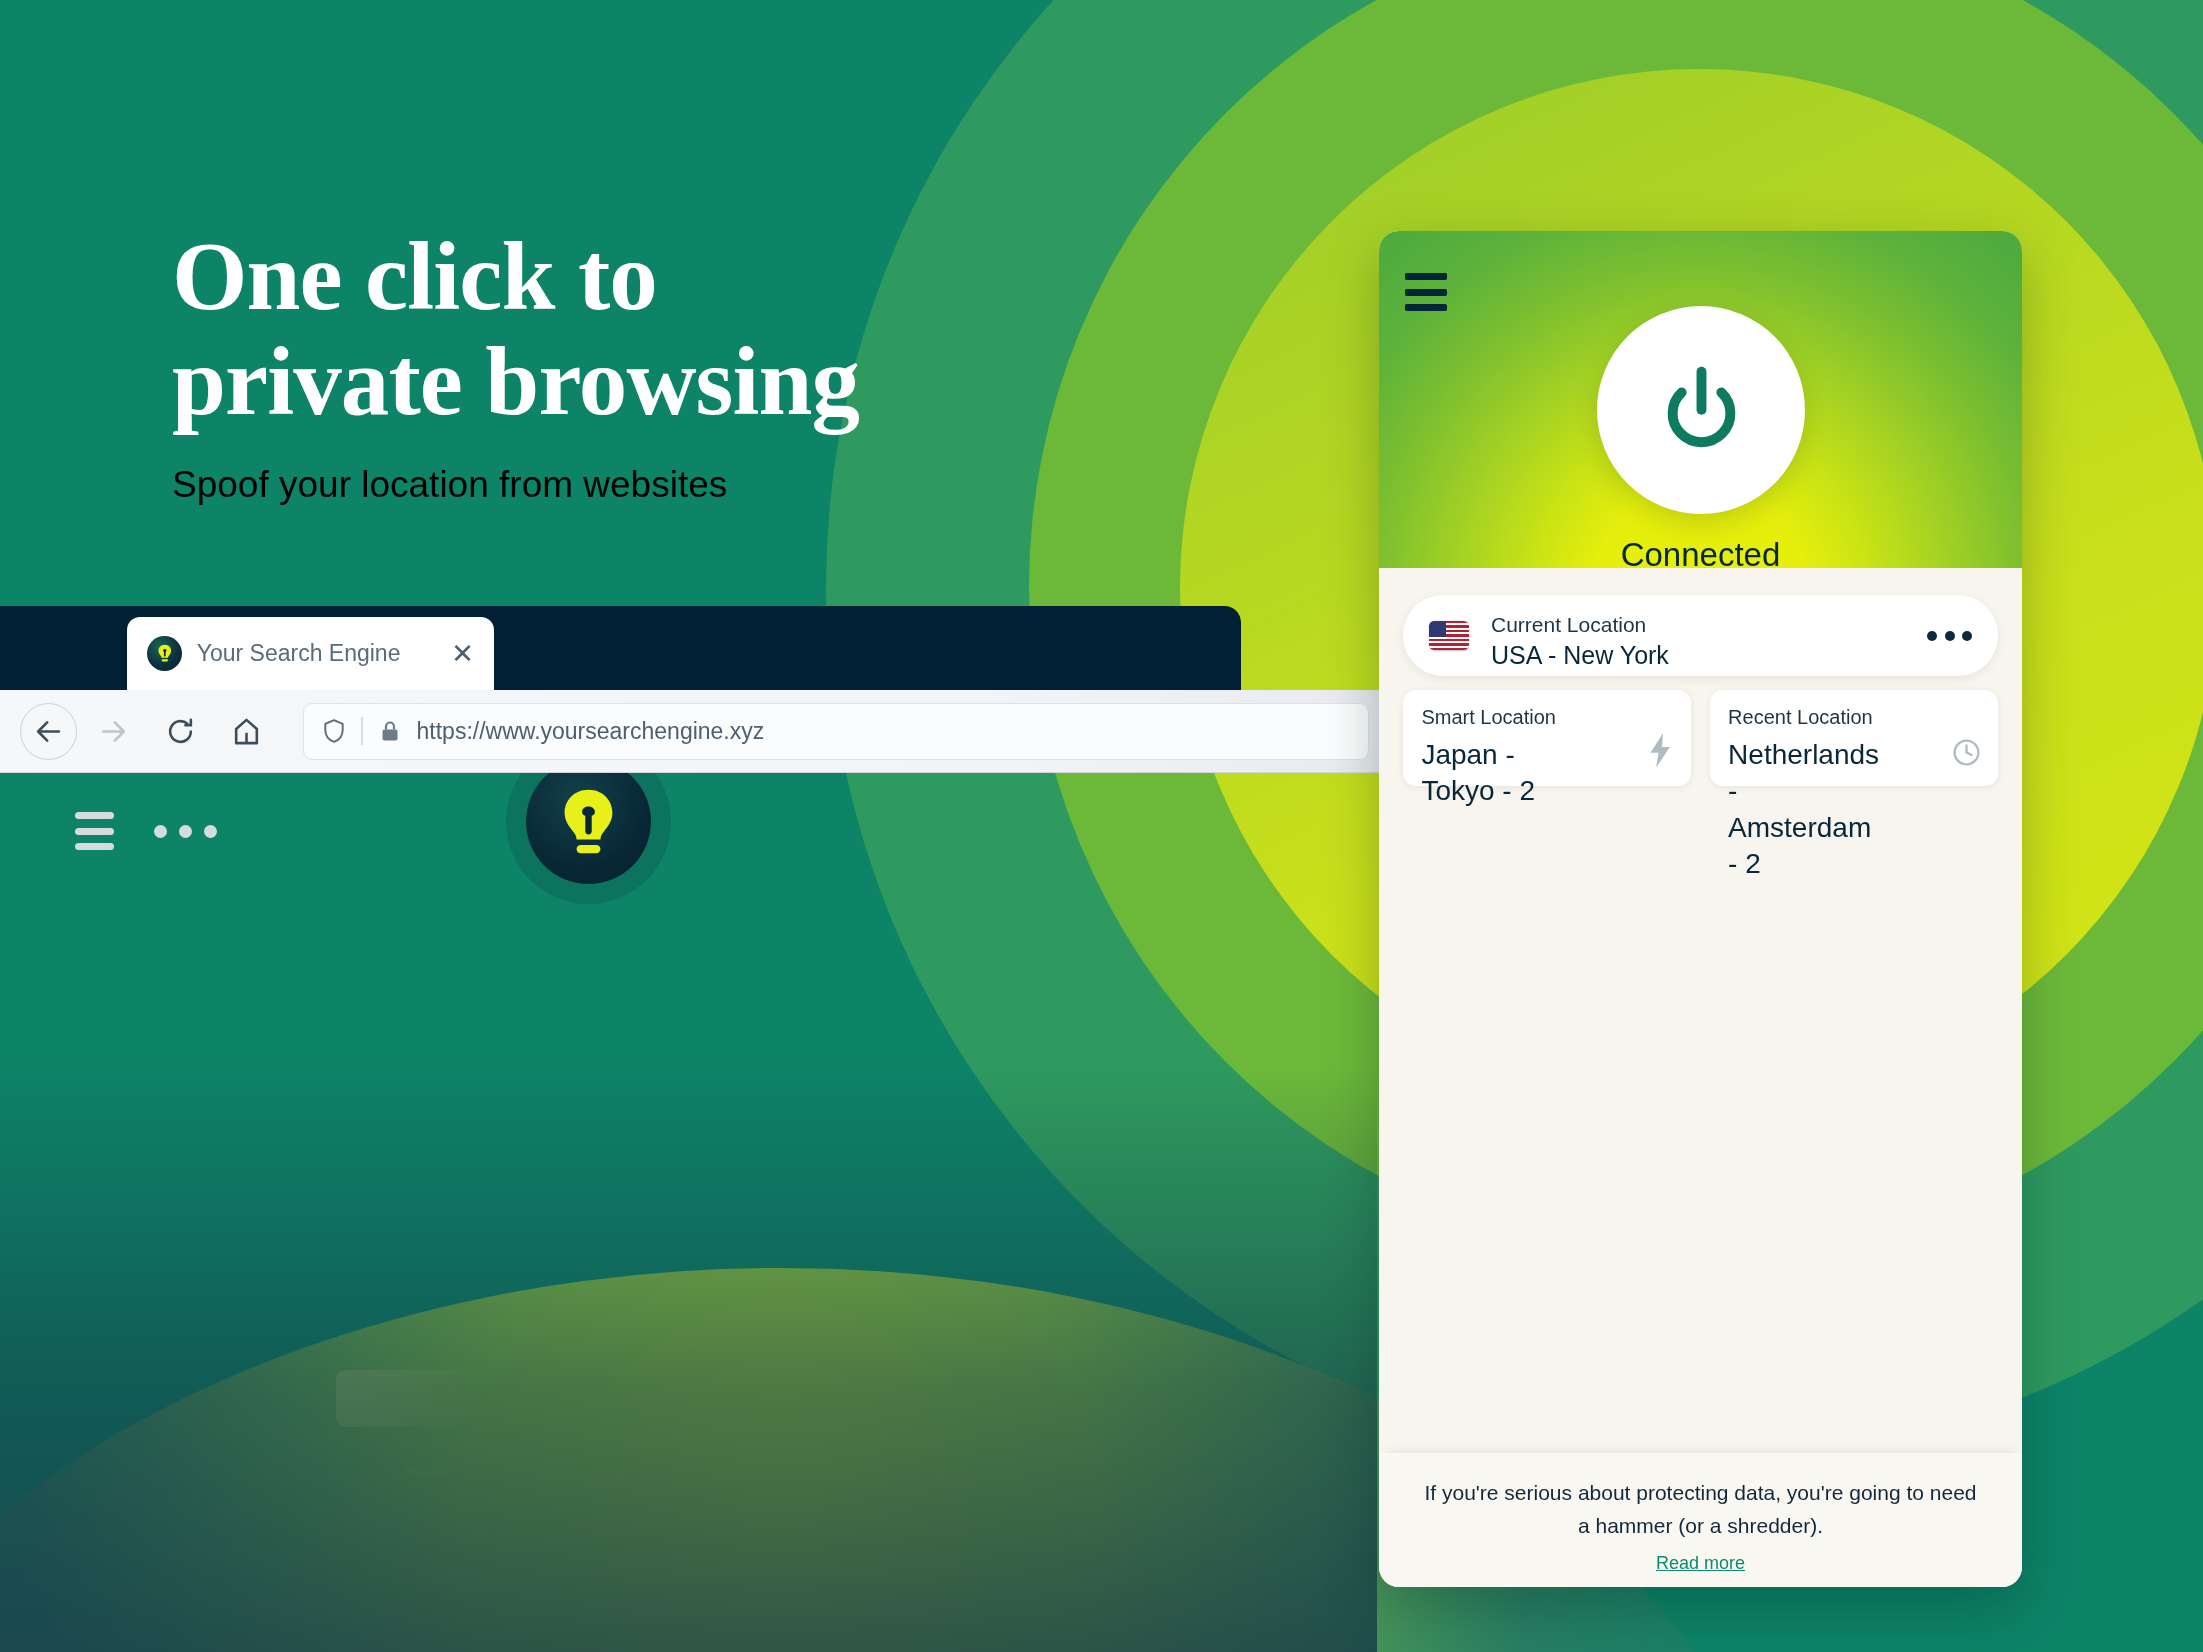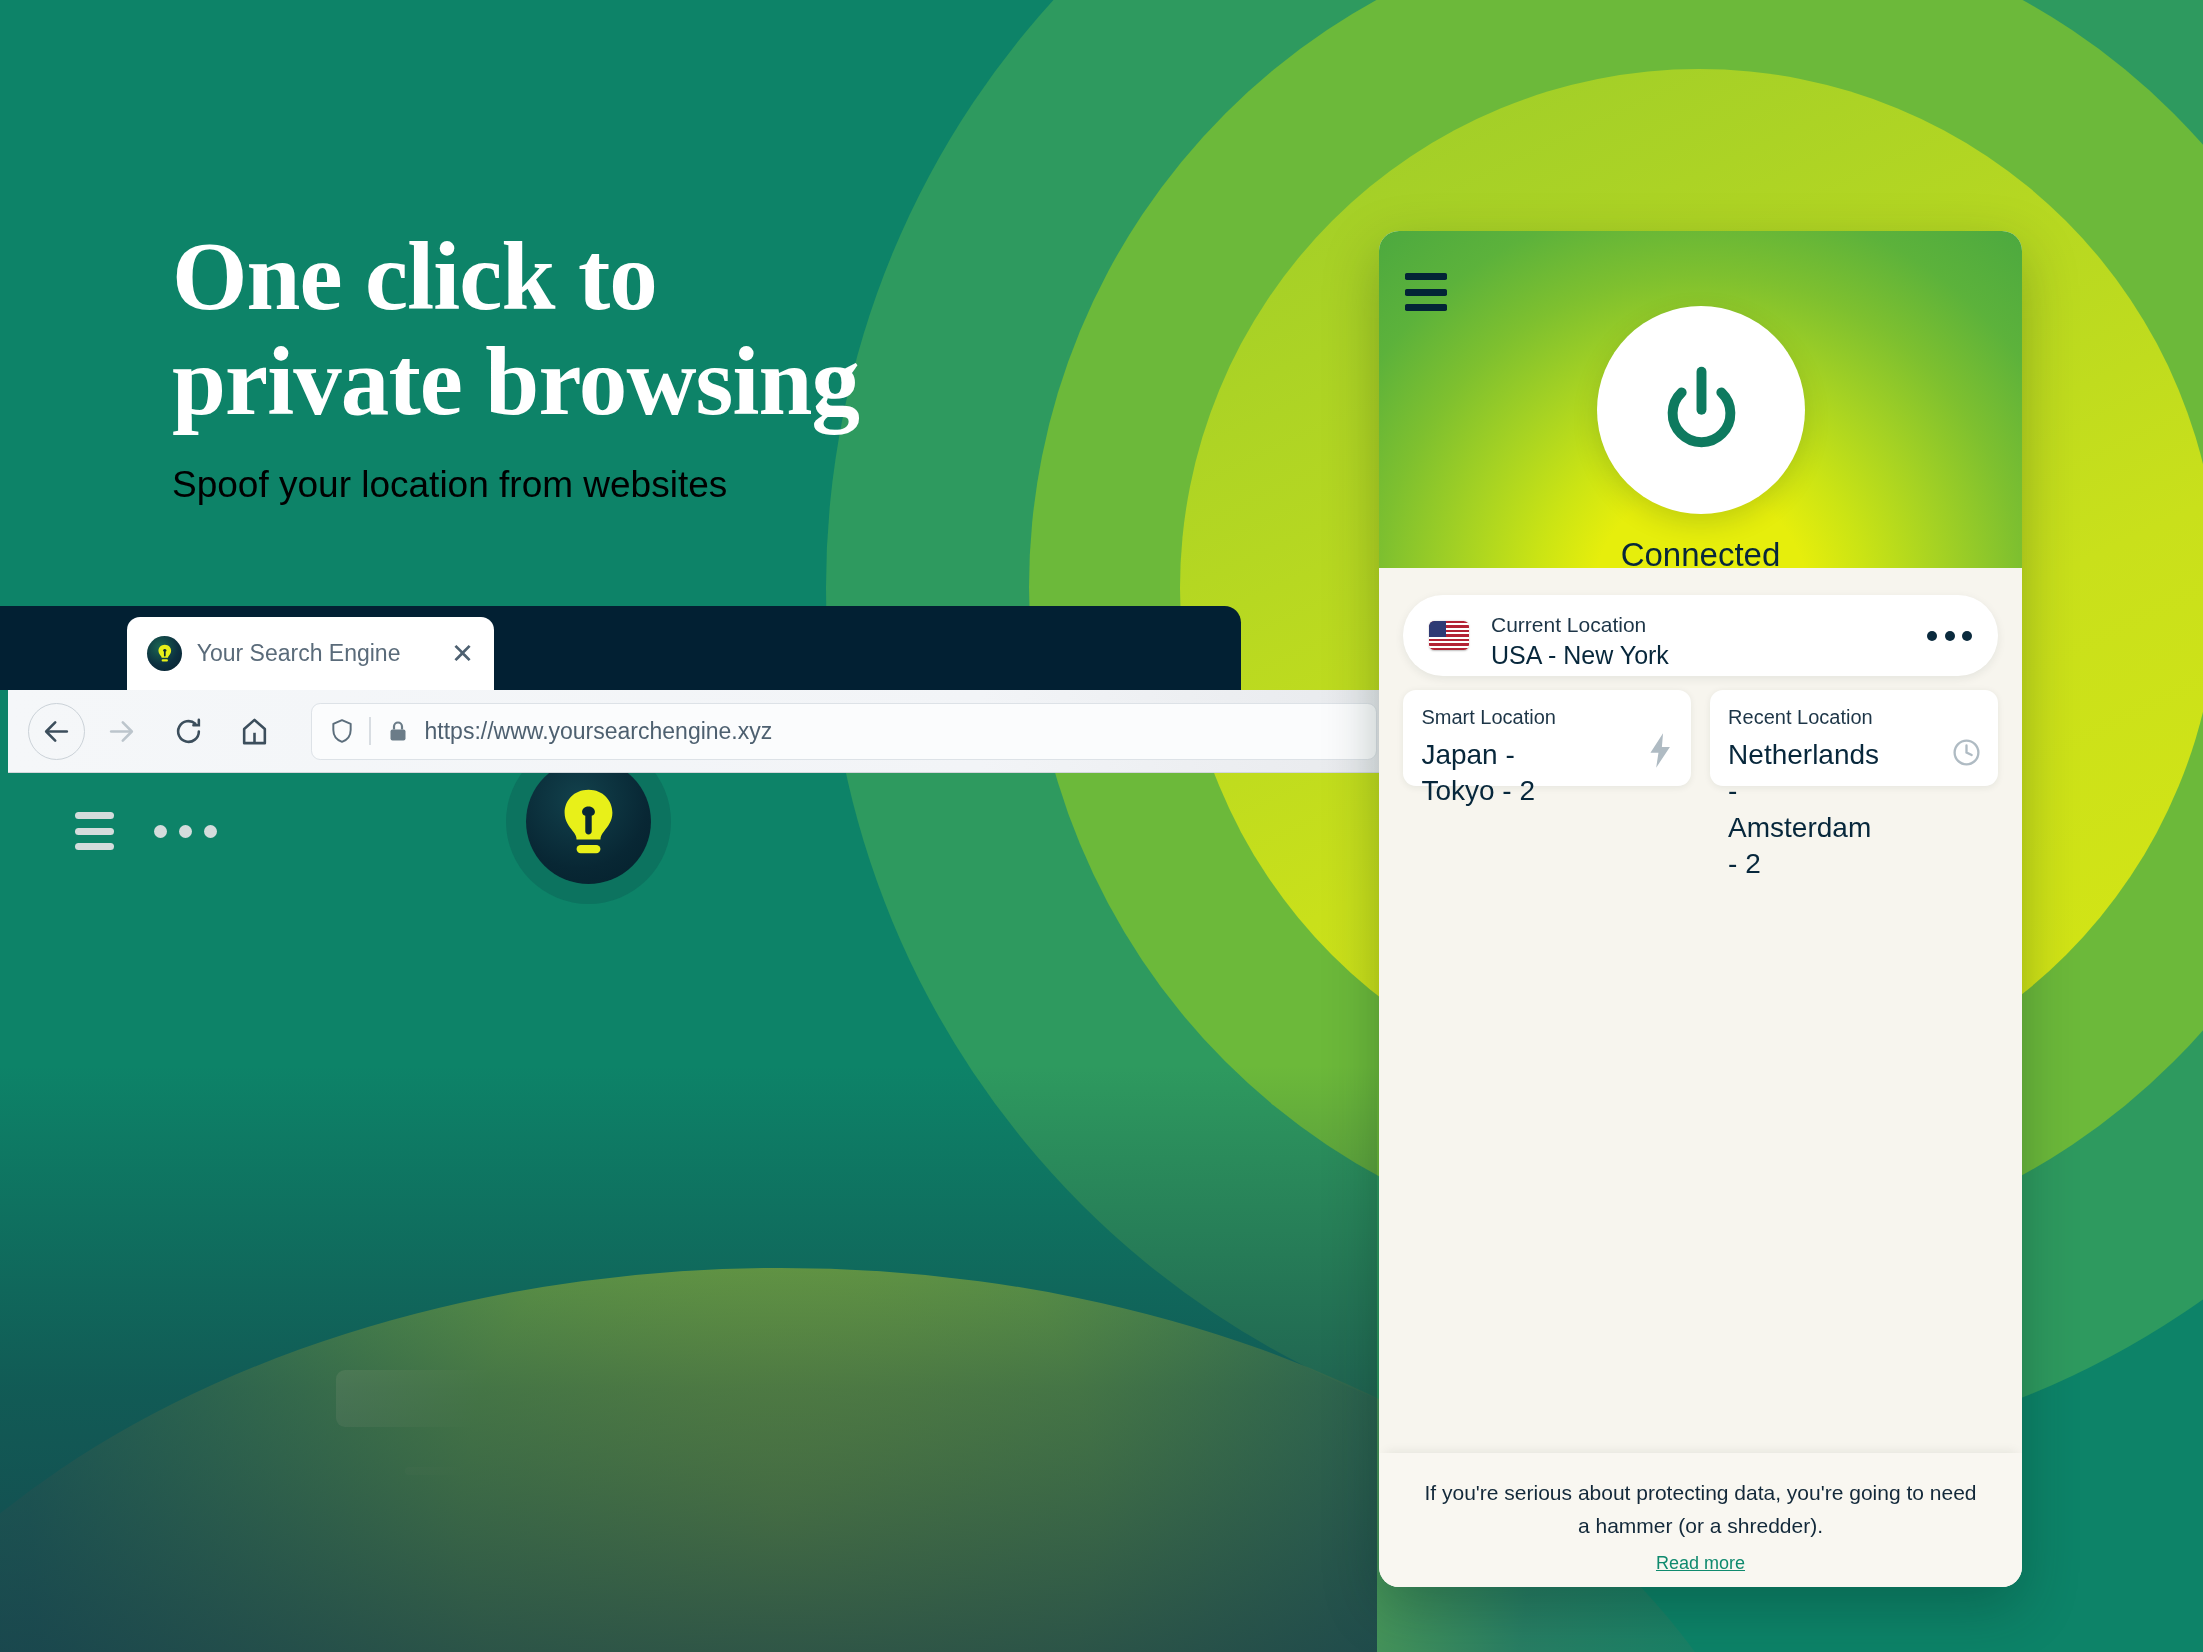--- a/index.html
+++ b/index.html
@@ -45,21 +45,21 @@
   .favicon {
     width:35px; height:35px; border-radius:50%;
     background:radial-gradient(circle at 38% 32%, #1B6552 0%, #0C3040 55%, #06202E 100%);
     display:flex; align-items:center; justify-content:center; flex:none;
   }
   .tab-title { font-size:23px; color:#5A6B7A; flex:1; white-space:nowrap;
                overflow:hidden; text-overflow:ellipsis; }
   .tab-close { font-size:27.5px; color:#4D6070; line-height:1; flex:none; font-weight:300; }
 
   .toolbar {
-    position:absolute; left:8px; top:84px; width:1389px; height:83px;
+    position:absolute; left:0; top:84px; width:1389px; height:83px;
     background:linear-gradient(to right,#F5F7F9 0%,#F2F4F7 70%,#E8EAED 100%);
     display:flex; align-items:center; padding-left:20px; gap:7.3px;
     border-bottom:1.8px solid #D3D7DC;
   }
   .navbtn { width:59px; height:59px; display:flex; align-items:center; justify-content:center; }
   .navbtn.back { border:1.8px solid #CBD2D8; border-radius:50%; width:57px; height:57px; }
   .urlbar {
     margin-left:20px; flex:1; height:57px; margin-right:20px;
     background:#FBFCFD; border:1.8px solid #DDE2E7; border-radius:9.2px;
     display:flex; align-items:center; padding:0 16.5px; gap:14.7px;

